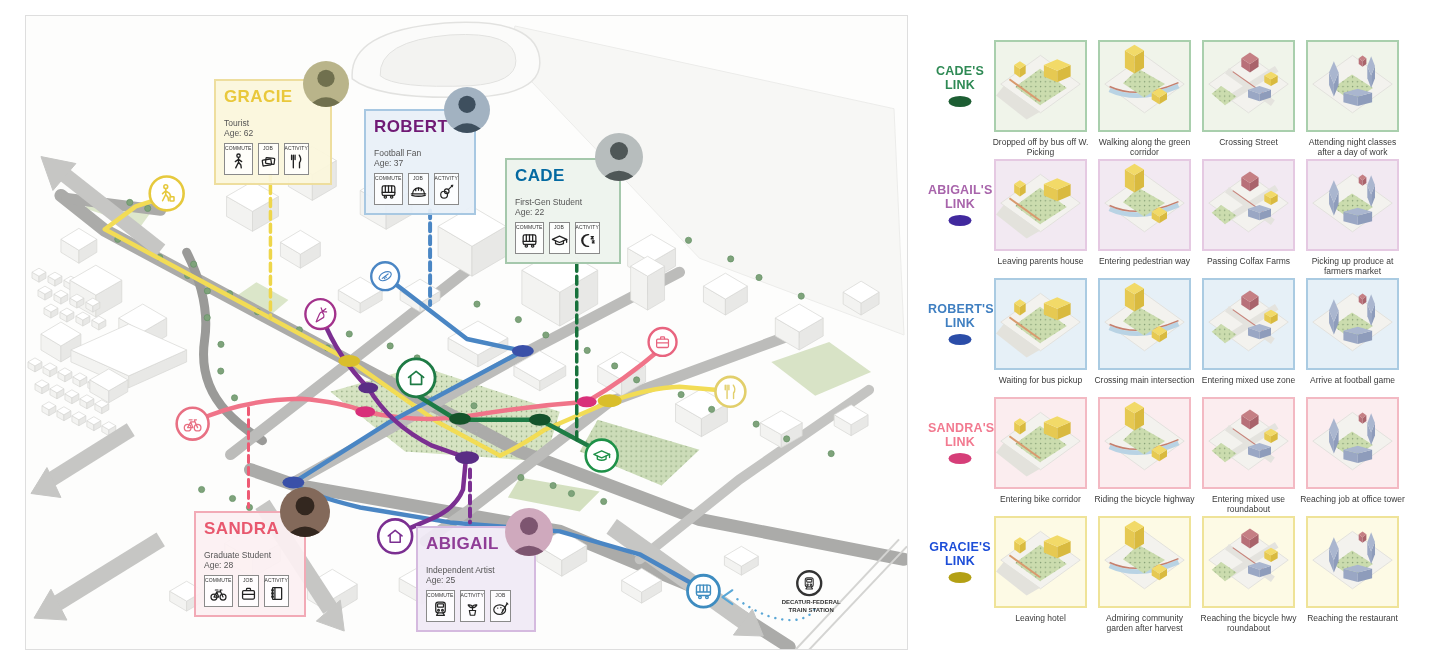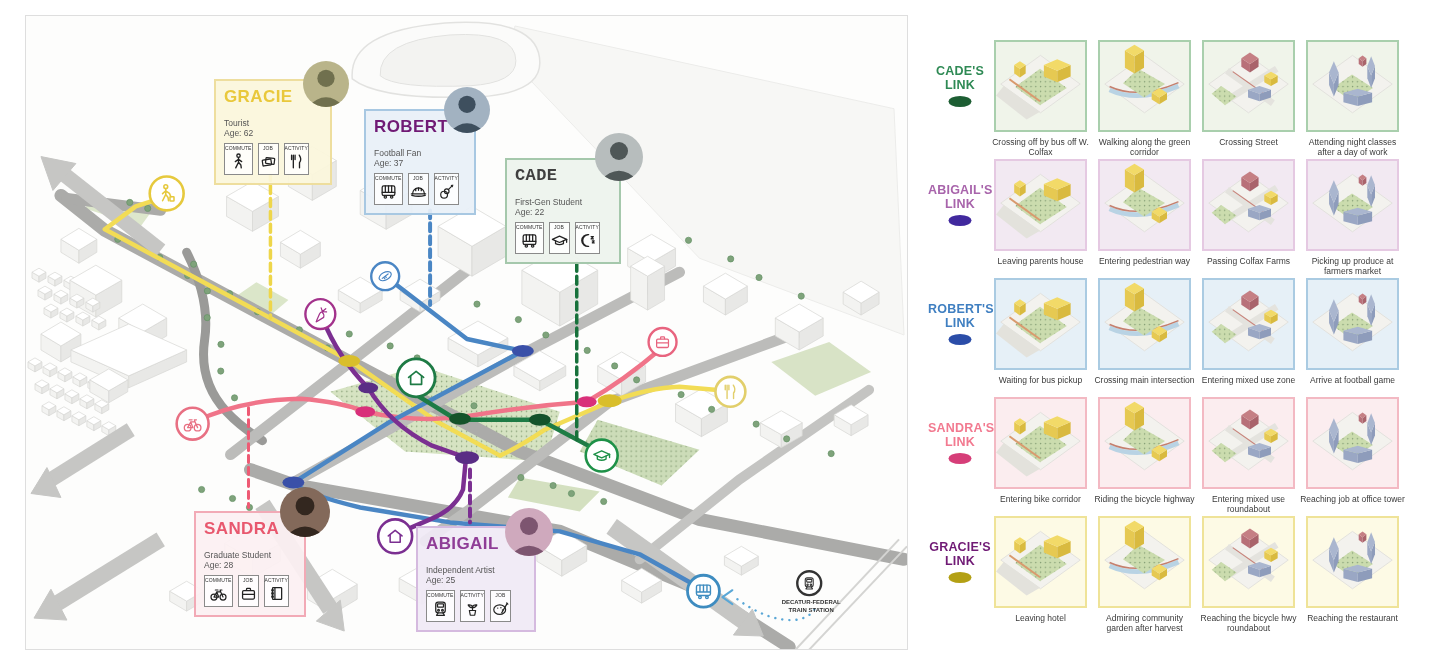--- a/index.html
+++ b/index.html
@@ -593,21 +593,21 @@
           </span>
           <span class="ibox">
             <span class="ibox-label">ACTIVITY</span>
             <svg class="ibox-icon" viewBox="0 0 24 24">
               <use href="#ic-guitar"></use>
             </svg>
           </span>
         </div>
     </div>
     <div class="pcard pcard-cade">
-      <div class="pc-name" style="color: #404040; font-family: Liberation Mono, monospace;">CADE</div>
+      <div class="pc-name" style="color: #0369a1;">CADE</div>
       <div class="pc-role">First-Gen Student</div>
       <div class="pc-age">Age: 22</div>
       <div class="pc-icons">
           <span class="ibox">
             <span class="ibox-label">COMMUTE</span>
             <svg class="ibox-icon" viewBox="0 0 24 24">
               <use href="#ic-bus"></use>
             </svg>
           </span>
           <span class="ibox">
@@ -717,21 +717,21 @@
                 <polygon points="46,28 74,48 46,66 20,47" fill="url(#pdots)"></polygon>
                 <path d="M14,39 L46,62" stroke="#d99a6e" stroke-width="2" fill="none"></path>
                 <polygon points="50,24 64,30 64,42 50,36" fill="#e6c952"></polygon>
                 <polygon points="78,24 64,30 64,42 78,36" fill="#d9ba3f"></polygon>
                 <polygon points="64,18 78,24 64,30 50,24" fill="#f2da68"></polygon>
                 <polygon points="19,24 25,28 25,37 19,33" fill="#e6c952"></polygon>
                 <polygon points="31,24 25,28 25,37 31,33" fill="#d9ba3f"></polygon>
                 <polygon points="25,20 31,24 25,28 19,24" fill="#f2da68"></polygon>
               </svg>
             </div>
-            <div class="caption">Crossing off by bus off W. Colfax</div>
+            <div class="caption">Dropped off by bus off W. Picking</div>
           </div>
           <div class="link-cell">
             <div class="thumb" style="background:#F0F4EA;border-color:#A9CFAD">
               <svg viewBox="0 0 93 92">
                 <polygon points="46.5,14 88,44 46.5,74 5,44" fill="#f3f2ee" stroke="#e2e1dc" stroke-width="1"></polygon>
                 <path d="M10,50 Q40,64 82,46" stroke="#b9d3e4" stroke-width="5" fill="none"></path>
                 <path d="M10,46.5 Q40,60.5 82,42.5" stroke="#c47f6e" stroke-width="1.6" fill="none"></path>
                 <polygon points="40,28 68,44 46,58 24,43" fill="#cbdcae"></polygon>
                 <polygon points="40,28 68,44 46,58 24,43" fill="url(#pdots)"></polygon>
                 <polygon points="26,9 36,15 36,33 26,27" fill="#e6c952"></polygon>
@@ -1041,21 +1041,21 @@
                 <polygon points="53,17 57,20 57,26 53,23" fill="#b87079"></polygon>
                 <polygon points="61,17 57,20 57,26 61,23" fill="#a9636b"></polygon>
                 <polygon points="57,14 61,17 57,20 53,17" fill="#c57f84"></polygon>
               </svg>
             </div>
             <div class="caption">Reaching job at office tower</div>
           </div>
         </div>
       </div>
       <div class="link-row" style="top: 516px;">
-        <div class="link-label"><div class="link-title" style="color:#701a75"><span>GRACIE'S</span><br><span>LINK</span></div><svg class="link-ellipse" width="26" height="13">
+        <div class="link-label"><div class="link-title" style="color:#1d4ed8"><span>GRACIE'S</span><br><span>LINK</span></div><svg class="link-ellipse" width="26" height="13">
             <ellipse cx="13" cy="6.5" rx="11.5" ry="5.5" fill="#B3A014"></ellipse>
           </svg></div>
         <div class="link-cells">
           <div class="link-cell">
             <div class="thumb" style="background:#FDFAE5;border-color:#EFE398">
               <svg viewBox="0 0 93 92">
                 <polygon points="46.5,14 88,44 46.5,74 5,44" fill="#f3f2ee" stroke="#e2e1dc" stroke-width="1"></polygon>
                 <polygon points="8,46 46,73 32,81 0,56" fill="#e3e2dc"></polygon>
                 <polygon points="46,28 74,48 46,66 20,47" fill="#cbdcae"></polygon>
                 <polygon points="46,28 74,48 46,66 20,47" fill="url(#pdots)"></polygon>

